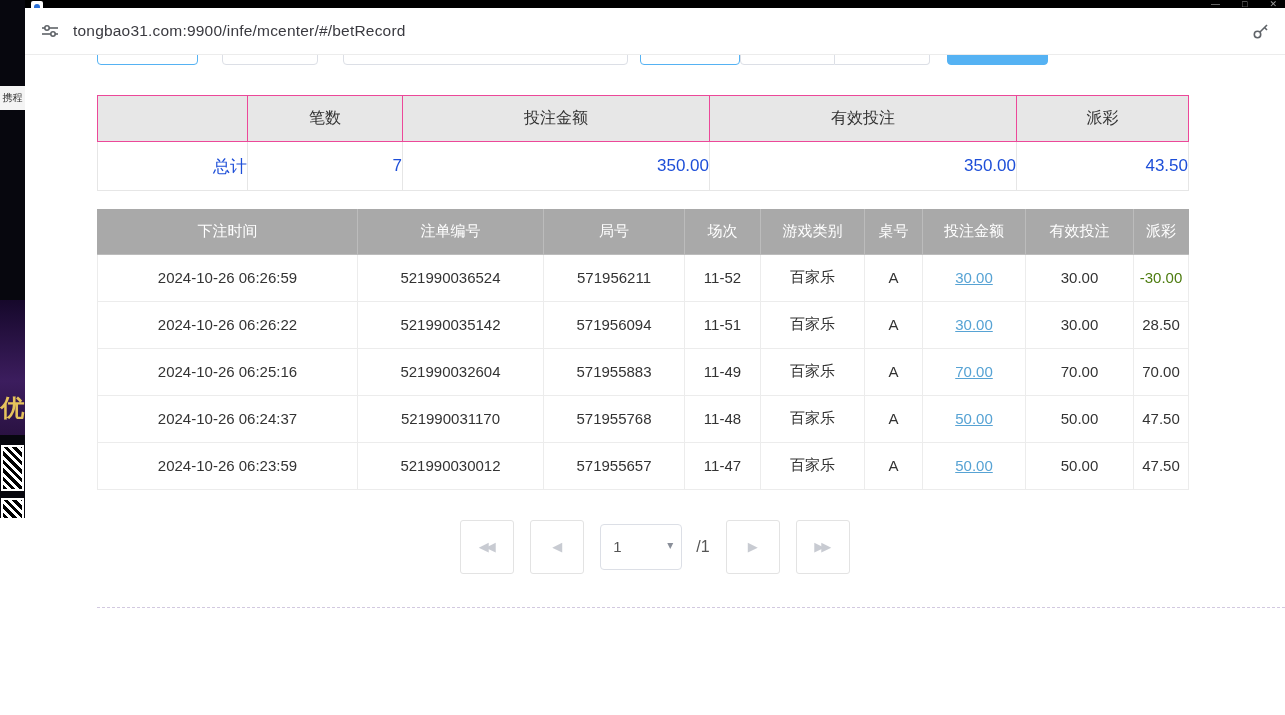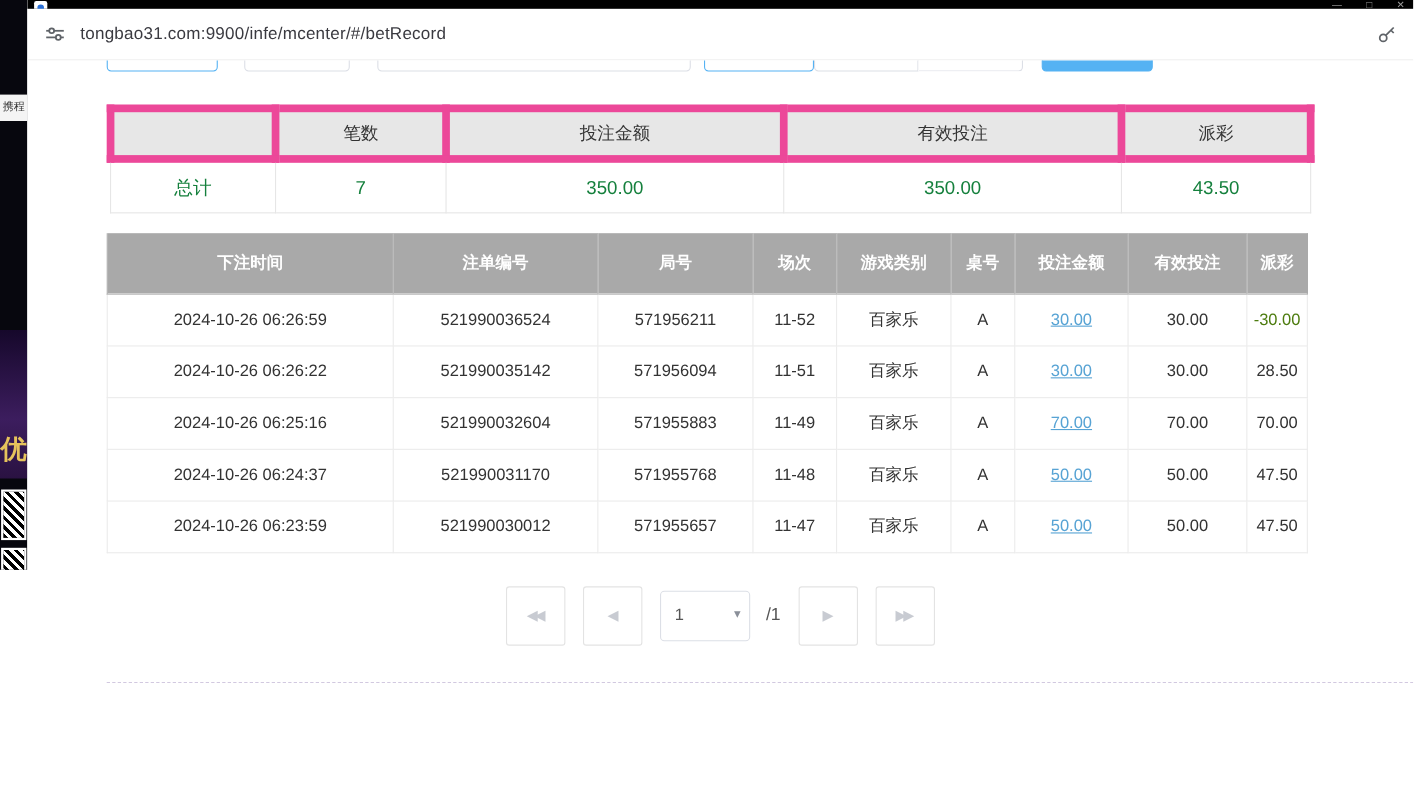--- a/index.html
+++ b/index.html
@@ -48,27 +48,27 @@
   .f-input      { left:246px; width:285px; border:1px solid #dcdfe6; }
   .f-btn-small  { left:543px; width:100px; border:1px solid #55b2f3; }
   .f-btn-w1     { left:643px; width:95px;  border:1px solid #dcdfe6; border-radius:4px 0 0 4px; }
   .f-btn-w2     { left:738px; width:95px;  border:1px solid #dcdfe6; border-left:none; border-radius:0 4px 4px 0; }
   .f-btn-solid  { left:850px; width:101px; background:#55b2f3; border:1px solid #55b2f3; }
 
   
   table { border-collapse:collapse; table-layout:fixed; }
   .summary-table { margin-top:40px; width:1091px; }
   .summary-table th { height:46px; background:#e7e7e7; color:#333; font-size:16px; font-weight:normal;
-                      border:7px solid #ec4899; }
-  .summary-table td { height:49px; background:#fff; color:#15803d; font-size:17px; text-align:center;
+                      border:1px solid #ec4899; }
+  .summary-table td { height:49px; background:#fff; color:#1d4ed8; font-size:17px; text-align:right;
                       border:1px solid #e6e6e6; }
 
   
   .bet-table { margin-top:18px; width:1091px; }
-  .bet-table th { height:55px; background:#a9a9a9; color:#fff; font-size:15px; font-weight:bold;
+  .bet-table th { height:45px; background:#a9a9a9; color:#fff; font-size:15px; font-weight:normal;
                   border:1px solid #bcbcbc; border-top:none; }
   .bet-table th:first-child { border-left:1px solid #a9a9a9; }
   .bet-table th:last-child { border-right:1px solid #a9a9a9; }
   .bet-table td { height:47px; background:#fff; color:#333; font-size:15px; text-align:center;
                   border:1px solid #ececec; }
   .amount-link { color:#57a3d4; text-decoration:underline; }
   td.neg { color:#4d7c0f; }
 
   
   .pagination { margin-top:30px; width:1260px; display:flex; justify-content:center; align-items:center; gap:16px; }

